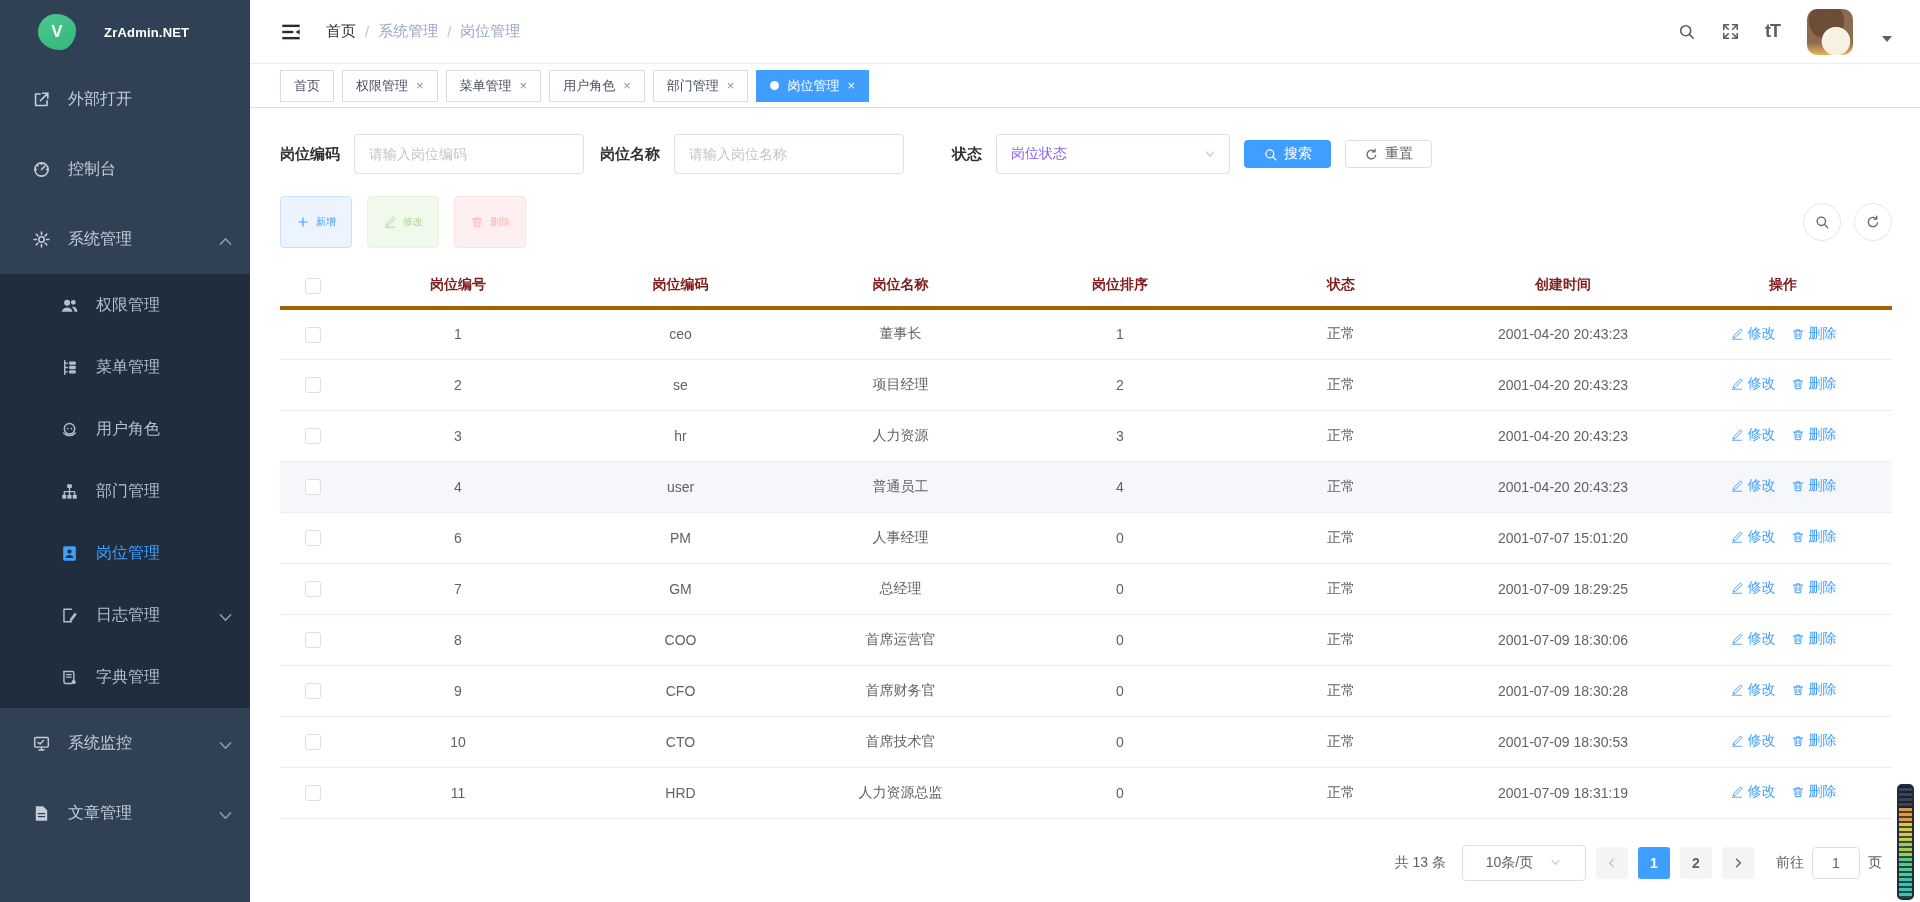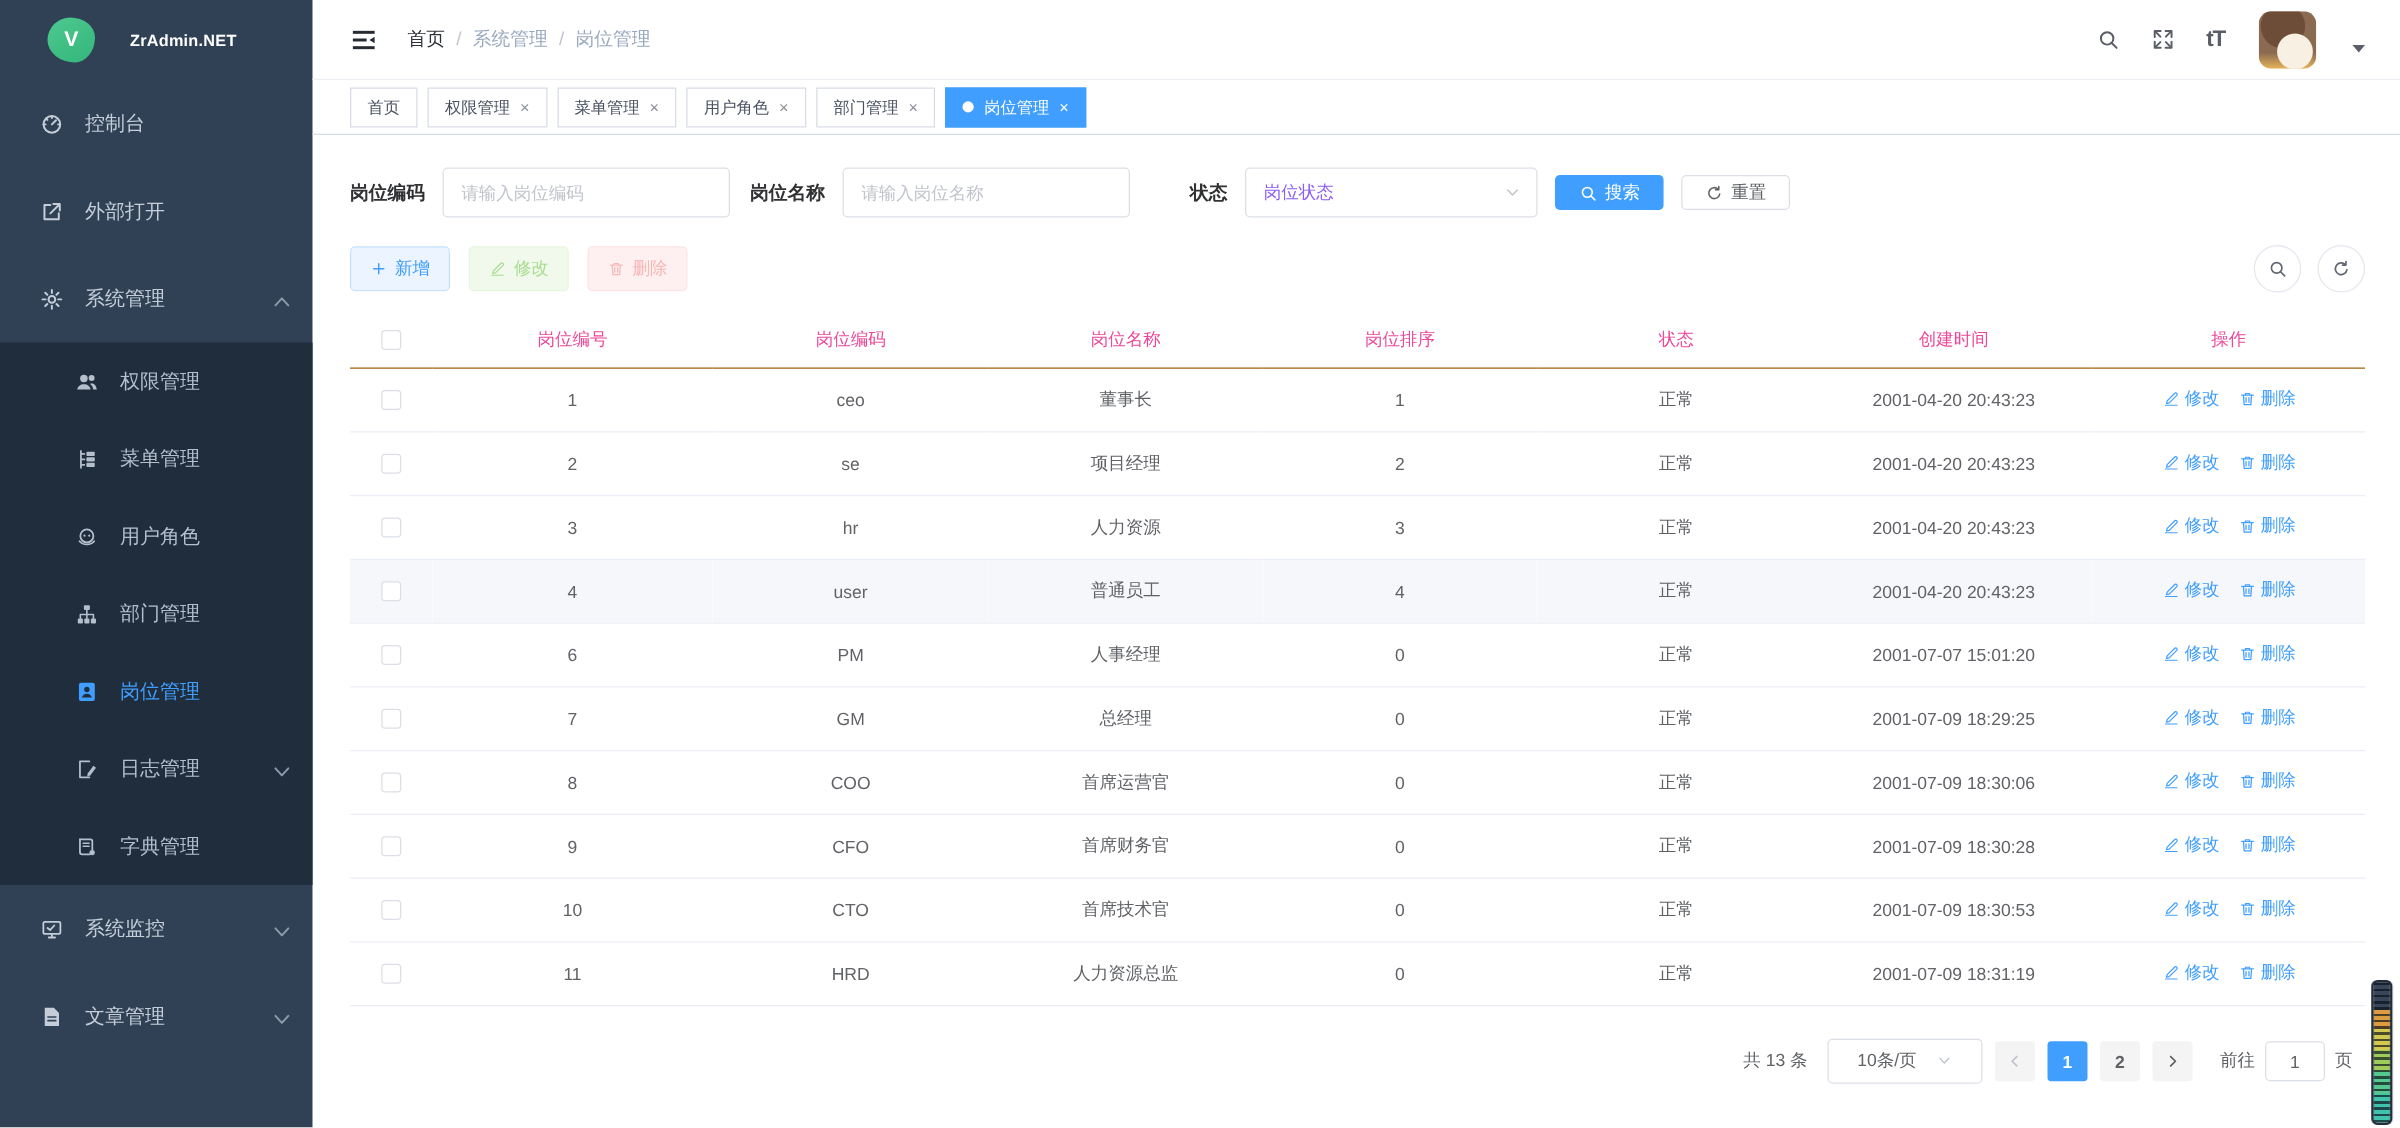--- a/index.html
+++ b/index.html
@@ -72,35 +72,35 @@
     font-size:14px; color:#8b5cf6; cursor:pointer; }
   .sel svg { width:14px; height:14px; color:#c0c4cc; }
   .btn { height:28px; border-radius:4px; font-size:14px; display:inline-flex;
     align-items:center; gap:6px; cursor:pointer; border:1px solid transparent; padding:0 18px; }
   .btn svg { width:15px; height:15px; }
   .btn-search { background:#409eff; color:#fff; margin-left:14px; }
   .btn-reset { background:#fff; color:#606266; border-color:#dcdfe6; margin-left:14px; }
 
   
   .toolbar-row { margin-top:22px; display:flex; align-items:center; }
-  .btn-plain { height:36px; padding:0 15px; border-radius:4px; font-size:14px;
+  .btn-plain { height:52px; padding:0 15px; border-radius:4px; font-size:10px;
     display:inline-flex; align-items:center; gap:6px; border:1px solid; cursor:pointer; }
   .btn-plain svg { width:14px; height:14px; }
   .btn-add { color:#409eff; background:#ecf5ff; border-color:#c6e2ff; }
   .btn-edit { color:#a9dc90; background:#f0f9eb; border-color:#e7f5dd; margin-left:15px; cursor:not-allowed; }
   .btn-del { color:#f8b6b6; background:#fef0f0; border-color:#fce4e4; margin-left:15px; cursor:not-allowed; }
   .circle-btns { margin-left:auto; display:flex; gap:13px; }
   .cbtn { width:38px; height:38px; border-radius:50%; border:1px solid #e3e7ee; background:#fff;
     display:flex; align-items:center; justify-content:center; color:#5f6672; cursor:pointer; }
   .cbtn svg { width:16px; height:16px; }
 
   
   table { width:100%; border-collapse:collapse; table-layout:fixed; margin-top:16px; }
-  th { height:44px; font-size:14px; font-weight:normal; color:#ec4899; text-align:center;
-    border-bottom:1px solid #a16207; }
+  th { height:44px; font-size:14px; font-weight:bold; color:#7f1d1d; text-align:center;
+    border-bottom:4px solid #a16207; }
   td { height:51px; font-size:14px; color:#606266; text-align:center;
     border-bottom:1px solid #ebeef5; white-space:nowrap; overflow:hidden; }
   tr.hl td { background:#f5f7fa; }
   .cb { width:16px; height:16px; border:1px solid #dcdfe6; border-radius:3px; background:#fff;
     display:inline-block; vertical-align:middle; cursor:pointer; }
   .op-link { color:#409eff; display:inline-flex; align-items:center; gap:4px; cursor:pointer; }
   .op-link svg { width:14px; height:14px; }
   .op-link + .op-link { margin-left:15px; }
 
   
@@ -136,31 +136,31 @@
   <aside class="sidebar">
     <div class="logo">
       <span class="logo-badge">
         <span>V</span>
       </span>
       <span class="logo-title">ZrAdmin.NET</span>
     </div>
     <nav class="menu" id="menu">
         <div class="menu-item">
           <svg viewBox="0 0 24 24" fill="none" stroke="currentColor" stroke-width="2" stroke-linecap="round" stroke-linejoin="round">
+            <path d="M10.5 5H4.5v14.5H19v-6"></path>
+            <path d="M13.5 4h6.5v6.5M20 4l-9.5 9.5"></path>
+          </svg>
+          <span>外部打开</span>
+        </div>
+        <div class="menu-item">
+          <svg viewBox="0 0 24 24" fill="none" stroke="currentColor" stroke-width="2" stroke-linecap="round" stroke-linejoin="round">
             <circle cx="12" cy="12" r="8.4"></circle>
             <path d="M12 12l4.2-4.2M12 3.6v2M20.4 12h-2M3.6 12h2M6.1 6.1l1.4 1.4"></path>
           </svg>
           <span>控制台</span>
-        </div>
-        <div class="menu-item">
-          <svg viewBox="0 0 24 24" fill="none" stroke="currentColor" stroke-width="2" stroke-linecap="round" stroke-linejoin="round">
-            <path d="M10.5 5H4.5v14.5H19v-6"></path>
-            <path d="M13.5 4h6.5v6.5M20 4l-9.5 9.5"></path>
-          </svg>
-          <span>外部打开</span>
         </div>
         <div class="menu-item">
           <svg viewBox="0 0 24 24" fill="none" stroke="currentColor" stroke-width="2" stroke-linecap="round" stroke-linejoin="round">
             <circle cx="12" cy="12" r="3.4"></circle>
             <path d="M12 2.6v3M12 18.4v3M2.6 12h3M18.4 12h3M5.3 5.3l2.1 2.1M16.6 16.6l2.1 2.1M18.7 5.3l-2.1 2.1M7.4 16.6l-2.1 2.1"></path>
           </svg>
           <span>系统管理</span>
           <span class="chev" style="position:absolute;right:20px;display:flex;width:14px;height:14px">
             <svg viewBox="0 0 24 24" fill="none" stroke="currentColor" stroke-width="2" stroke-linecap="round" stroke-linejoin="round">
               <path d="M5.5 15.5l6.5-7 6.5 7"></path>

